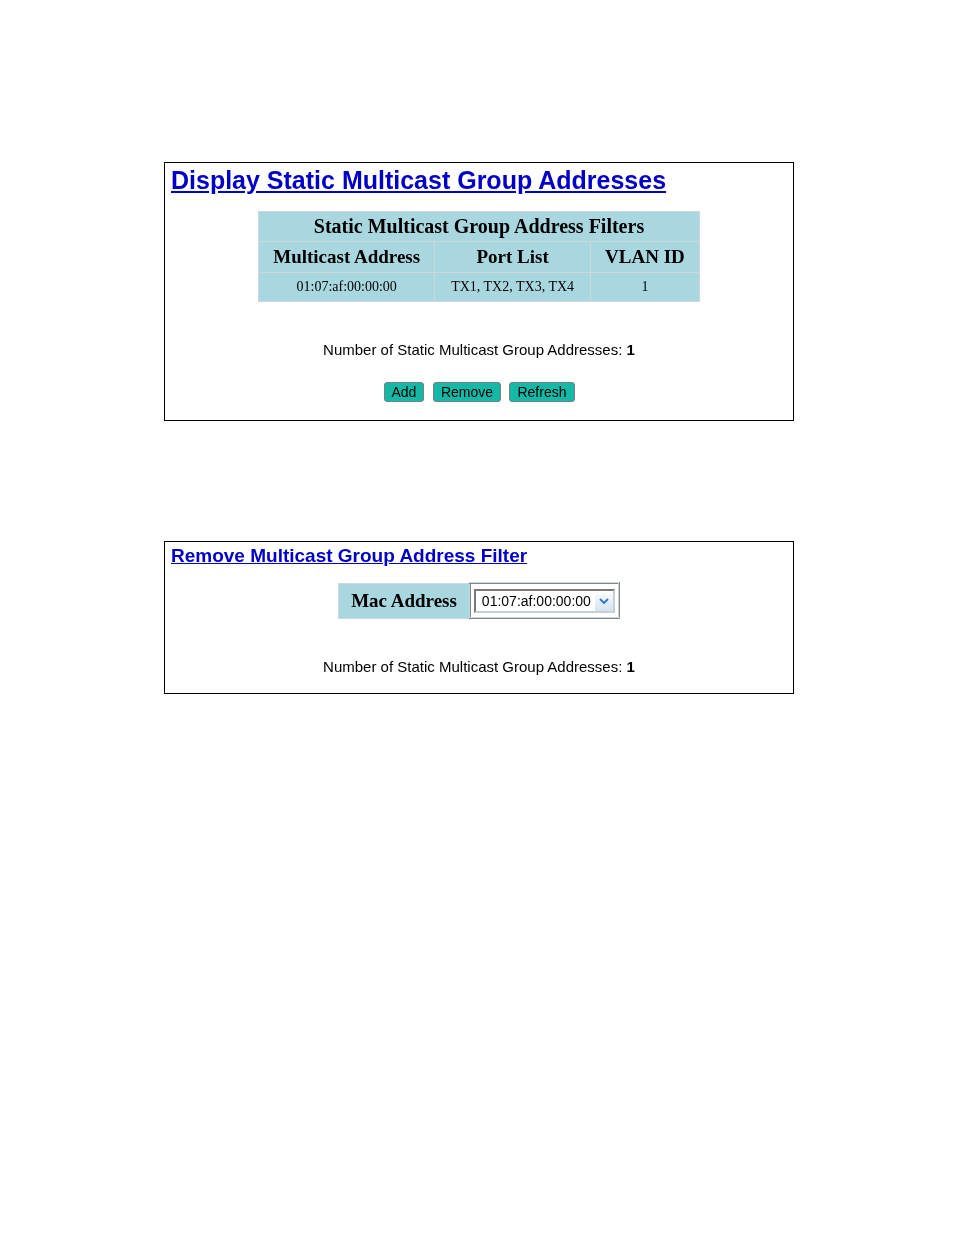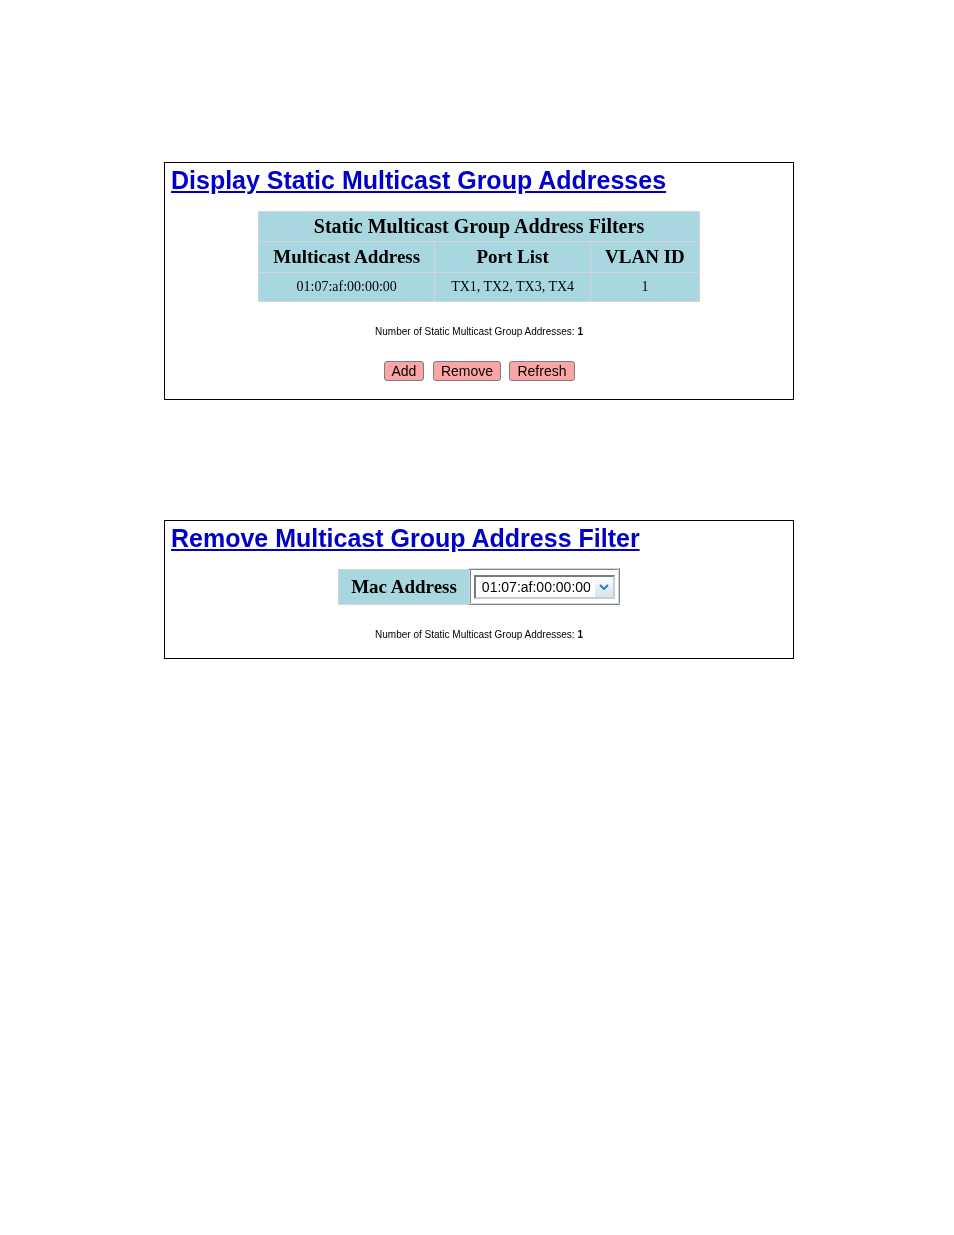--- a/index.html
+++ b/index.html
@@ -22,21 +22,21 @@
     padding-bottom: 18px;
     width: 630px;
   }
   .panel + .panel {
     margin-bottom: 0;
   }
   .panel-title {
     color: #0000c8;
     font-family: Verdana, Arial, sans-serif;
     font-weight: bold;
-    font-size: 25px;
+    font-size: 19px;
     text-decoration: underline;
     line-height: 1.1;
     padding: 4px 6px 6px 6px;
   }
   .panel-title.wider { font-size: 25px; }
 
   
   table.wtable {
     border-collapse: collapse;
     margin: 10px auto 0 auto;
@@ -70,36 +70,36 @@
     font-weight: normal;
   }
   table.wtable td.droppcell {
     background: #fff;
     border: 2px inset #cfd7dc;
     padding: 2px 3px;
   }
 
   .status-line {
     font-family: Verdana, Arial, sans-serif;
-    font-size: 10px;
+    font-size: 15px;
     text-align: center;
-    margin-top: 24px;
+    margin-top: 39px;
     color: #000;
   }
   .status-line .bold { font-weight: bold; }
 
   .button-row {
     text-align: center;
     margin-top: 24px;
   }
   button.wbtn {
     font-family: Arial, sans-serif;
     font-size: 14px;
     border: 1px solid #7a7f84;
-    background: #fca5a5;
+    background: #14b8a6;
     border-radius: 3px;
     padding: 1px 7px;
     margin: 0 2px;
     cursor: pointer;
   }
 
   
   .sel-outer {
     display: inline-block;
     border: 2px inset #c8ced2;

